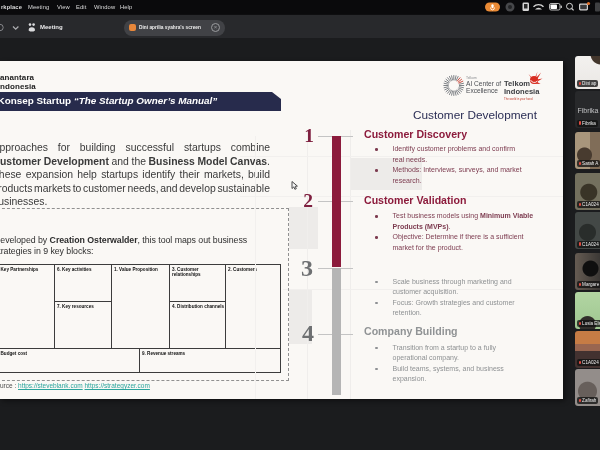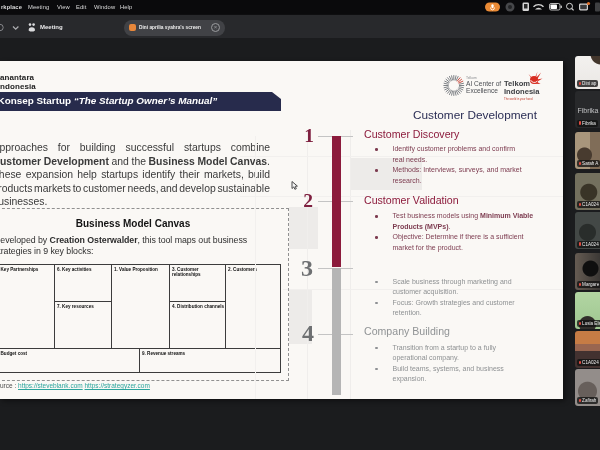--- a/index.html
+++ b/index.html
@@ -26,21 +26,21 @@
   .tl{background:#3c3c3c;}
   .cell{font-size:4.6px;font-weight:bold;color:#101010;line-height:5px;white-space:nowrap;}
   #src{left:-8px;top:321px;font-size:6.5px;color:#4c4c4c;white-space:nowrap;}
   #src a{color:#2aa49c;text-decoration:underline;}
   
   #cdhead{left:374px;top:46.5px;width:146px;text-align:center;font-size:11.8px;font-weight:normal;color:#2b2e55;margin-left:28px;}
   .num{font-family:"Liberation Serif",serif;width:18px;text-align:center;font-weight:bold;}
   .f19{font-size:19.5px;line-height:19.5px;} .f24{font-size:24px;line-height:24px;}
   .n12{color:#7e1f3f;} .n34{color:#6e7072;}
   .tick{height:1px;background:#c4c4c4;}
-  .shead{font-size:10.6px;font-weight:normal;white-space:nowrap;}
+  .shead{font-size:10.6px;font-weight:bold;white-space:nowrap;}
   .mar{color:#8c1b3c;} .gry{color:#909395;}
   .bul{position:absolute;left:374px;width:150px;}
   .bitem{position:relative;padding-left:18.5px;font-size:7px;line-height:10.5px;white-space:nowrap;}
   .bitem:before{content:"";position:absolute;left:1px;top:4px;width:2.6px;height:2.6px;border-radius:50%;background:currentColor;}
   .bmar{color:#7d3c50;} .bgry{color:#8e9193;}
   
   .tile{position:absolute;left:575px;width:25px;height:37px;border-radius:3px 0 0 3px;overflow:hidden;}
   .lbl{position:absolute;left:1.5px;bottom:1.5px;height:7px;max-width:23px;background:rgba(18,18,18,.78);border-radius:2px;display:flex;align-items:center;padding:0 2px;gap:1px;overflow:hidden;}
   .lbl .mic{width:2.6px;height:3.6px;background:#e04a3f;border-radius:1px;flex:none;}
   .lbl .nm{font-size:4.6px;color:#efefef;white-space:nowrap;}
@@ -140,21 +140,20 @@
       <span>needs,</span>
       <span>and</span>
       <span>develop</span>
       <span>sustainable</span>
     </div>
   <div class="abs pline" style="top:134px;justify-content:flex-start;">
       <span>businesses.</span>
     </div>
 
   <div class="abs" id="bmcbox"></div>
-  <div class="abs" id="bmctitle">Business Model Canvas</div>
   <div class="abs devline" style="top:173.5px;">Developed by <b>Creation Osterwalder</b>, this tool maps out business</div>
   <div class="abs devline" style="top:185px;">strategies in 9 key blocks:</div>
 
   <div class="abs tl" style="left:-14px;top:203px;width:295px;height:1px;"></div>
   <div class="abs tl" style="left:-14px;top:311px;width:295px;height:1px;"></div>
   <div class="abs tl" style="left:-14px;top:287px;width:295px;height:1px;"></div>
   <div class="abs tl" style="left:54px;top:203px;width:1px;height:85px;"></div>
   <div class="abs tl" style="left:111px;top:203px;width:1px;height:85px;"></div>
   <div class="abs tl" style="left:169px;top:203px;width:1px;height:85px;"></div>
   <div class="abs tl" style="left:225px;top:203px;width:1px;height:85px;"></div>

